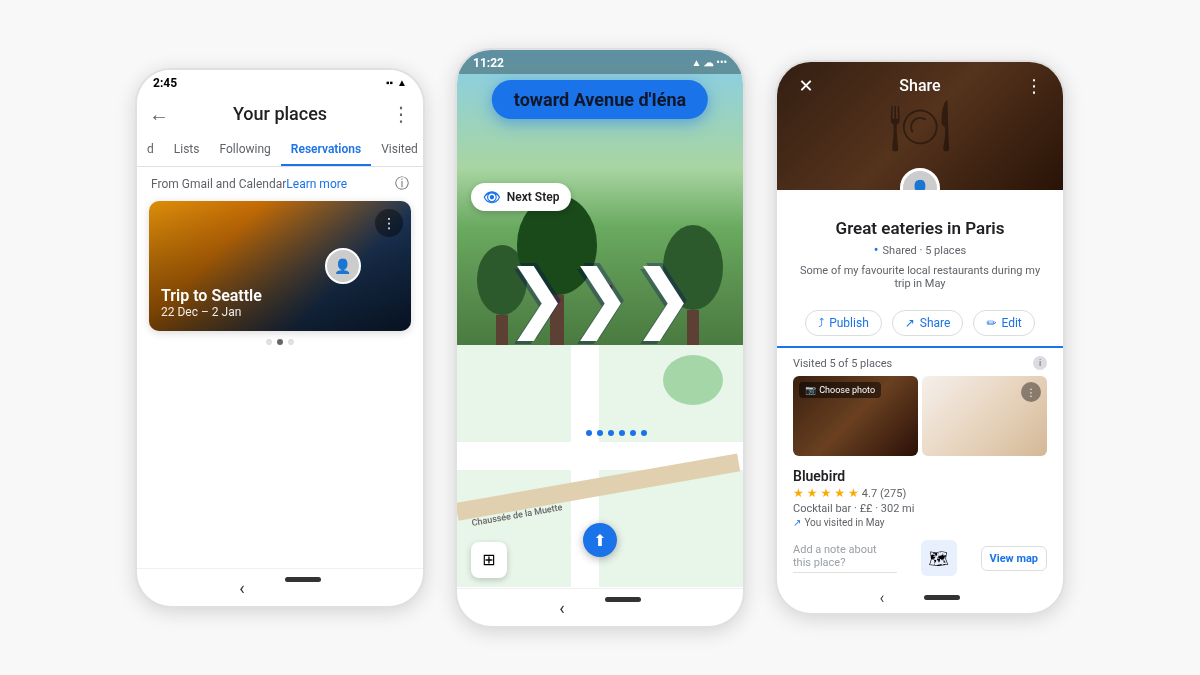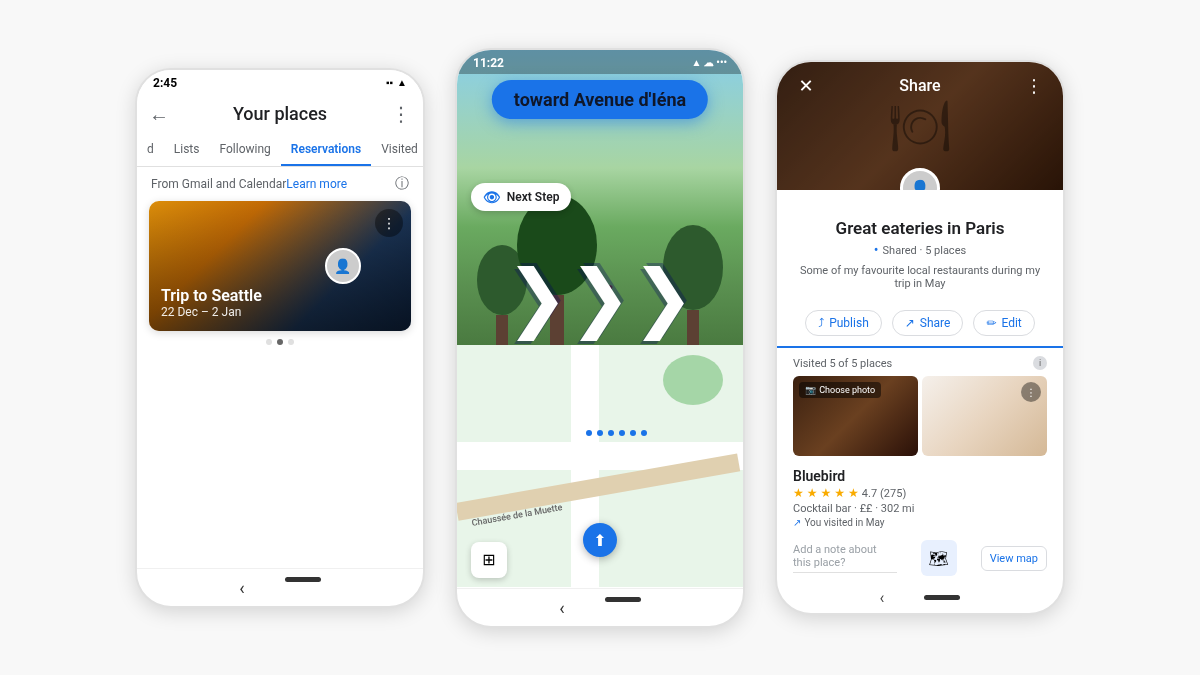--- a/index.html
+++ b/index.html
@@ -587,20 +587,21 @@
       background: #fff;
       border: 1px solid #dadce0;
       border-radius: 6px;
       padding: 5px 8px;
       font-size: 11px;
       color: #1a73e8;
       display: flex;
       align-items: flex-start;
       gap: 4px;
       cursor: pointer;
+      font-weight: bold;
     }
     .p3-map-ghost {
       width: 36px;
       height: 36px;
       background: #e8f0fe;
       border-radius: 6px;
       display: flex;
       align-items: center;
       justify-content: center;
       font-size: 16px;

